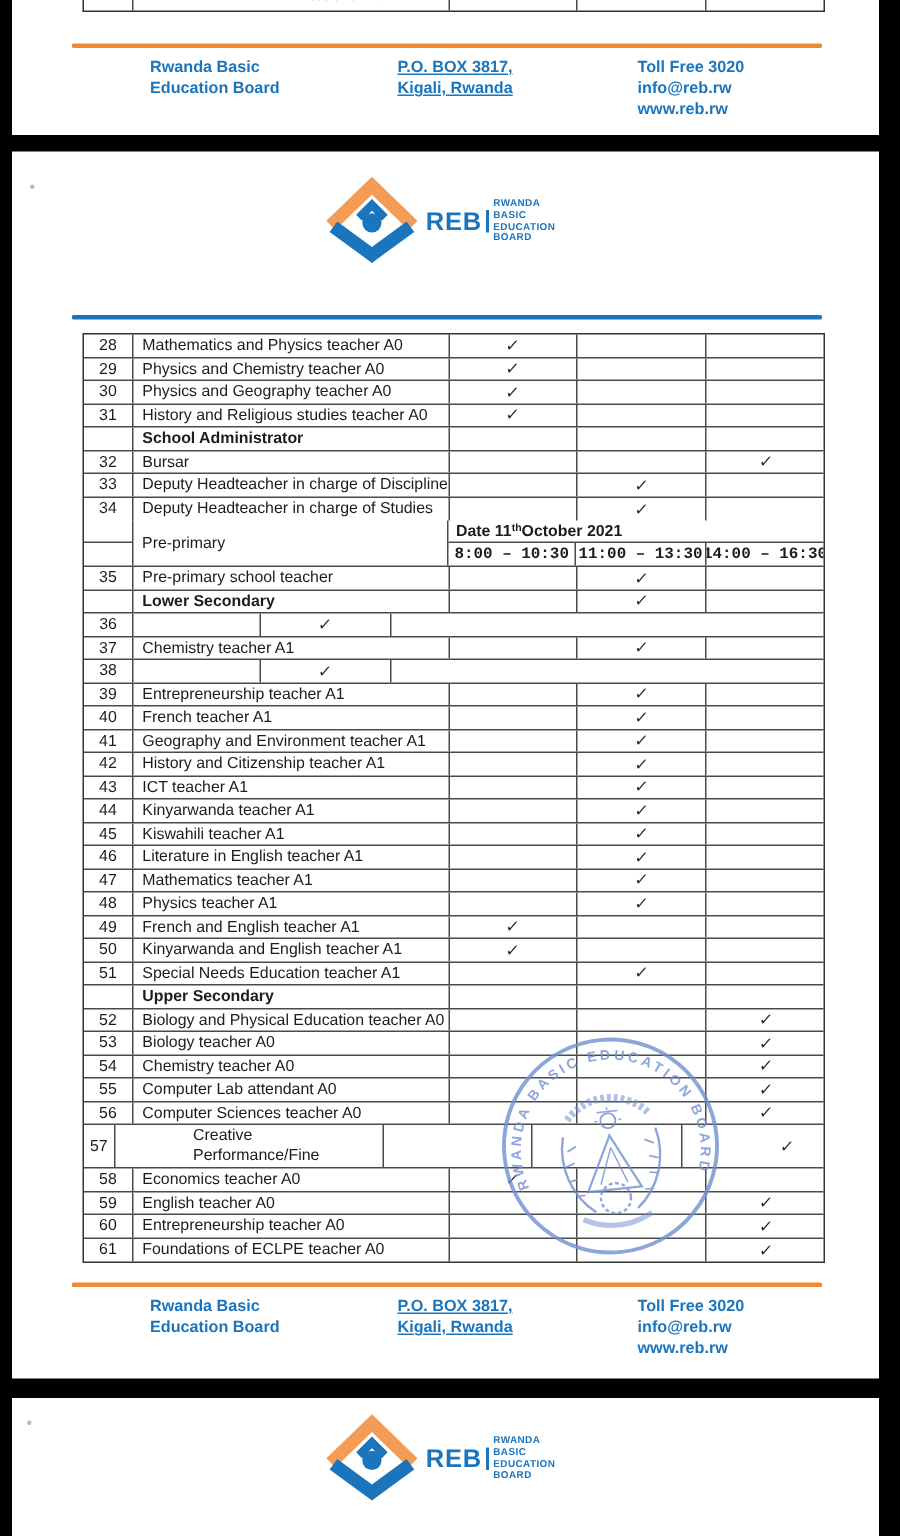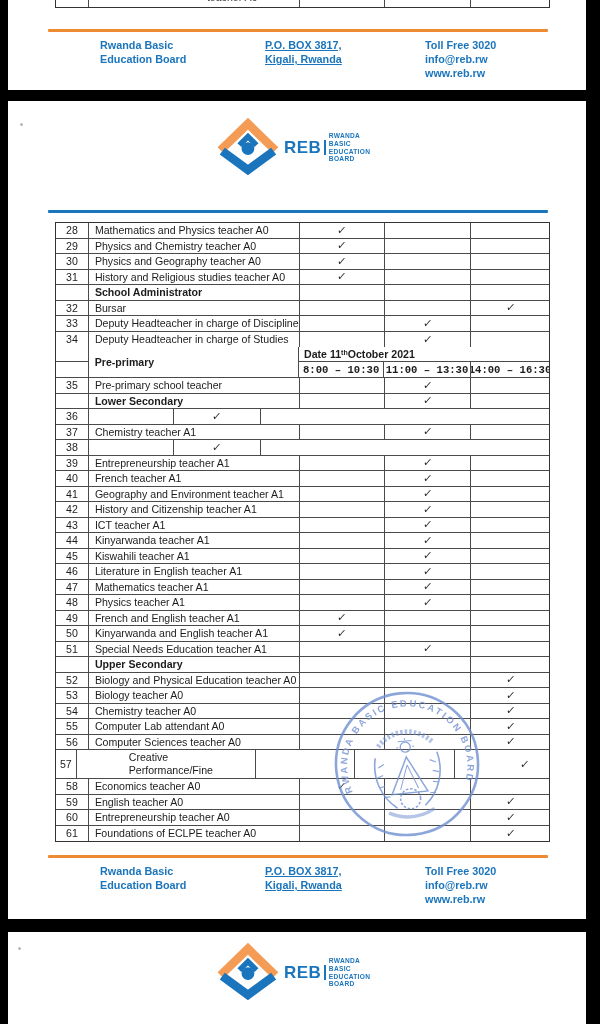--- a/index.html
+++ b/index.html
@@ -53,21 +53,21 @@
   .trow.tall .c-desc{white-space:normal;line-height:13px;align-items:flex-start;padding-top:1px;}
   .section .c-desc{font-weight:700;}
   .chk{font-size:11px;color:#2b2b2b;transform:skewX(-6deg);}
 
   
   .hblock{display:flex;height:31px;border-bottom:1px solid var(--bd);}
   .hb-num{width:33px;border-right:1px solid var(--bd);display:flex;flex-direction:column;}
   .hb-num .half{height:50%;}
   .hb-num .half:first-child{border-bottom:1px solid var(--bd);}
   .hb-group{width:212px;border-right:1px solid var(--bd);display:flex;align-items:center;
-            padding-left:6px;font-weight:700;}
+            padding-left:6px;font-weight:400;}
   .hb-right{width:250px;display:flex;flex-direction:column;justify-content:space-between;}
   .hb-date{height:15.5px;border-bottom:1px solid var(--bd);font-weight:700;
            padding-left:5px;display:flex;align-items:center;}
   .hb-date sup{font-size:7px;line-height:7px;margin-top:-4px;}
   .hb-times{display:flex;height:15.5px;}
   .hb-times .cell{font-weight:700;font-family:Liberation Mono, monospace;}
   .hb-times .c-s0{padding-left:4px;}
   .hb-times .c-s1,.hb-times .c-s2{justify-content:center;}
 
   

